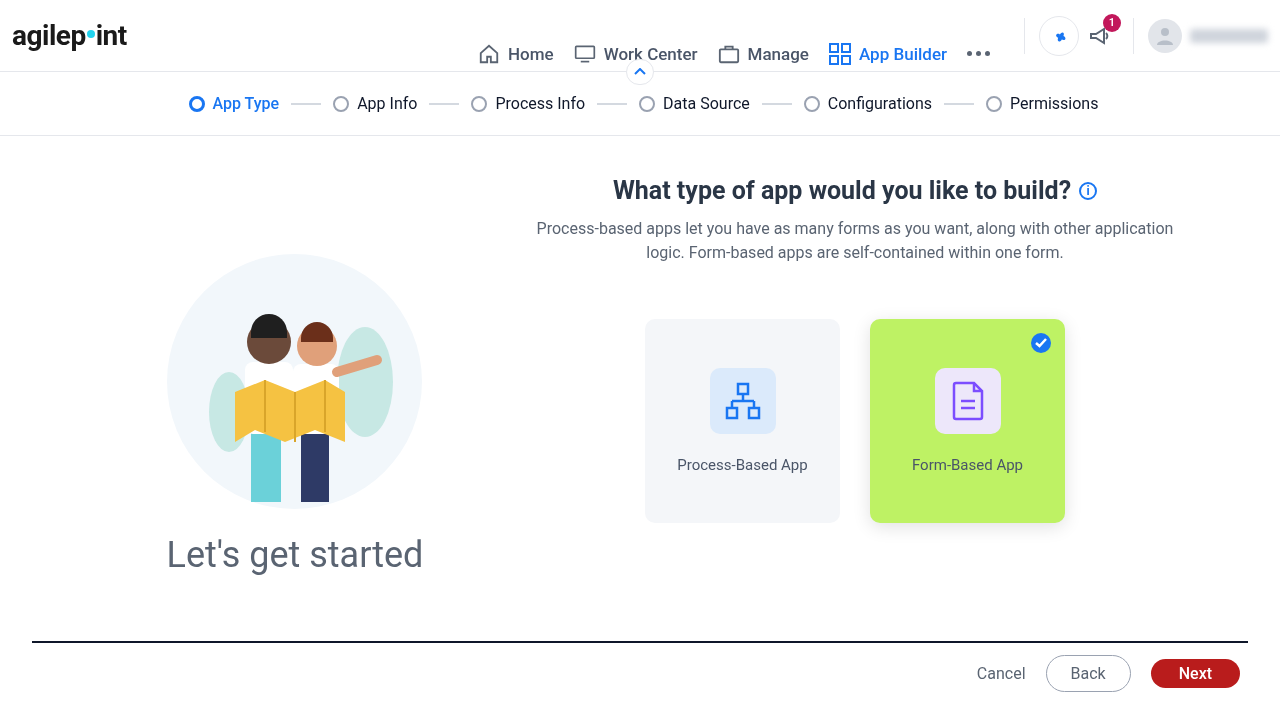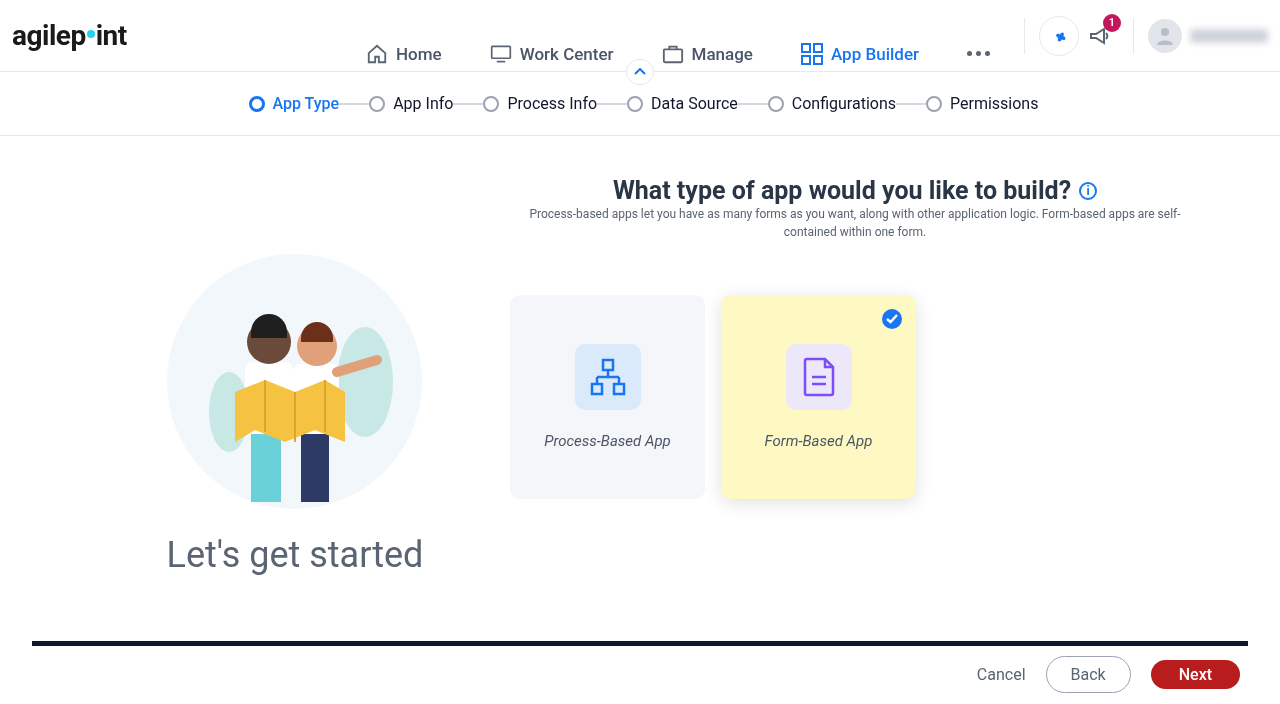--- a/index.html
+++ b/index.html
@@ -2,70 +2,70 @@
 <html><head>
 <meta charset="utf-8">
 <style>
   * { margin: 0; padding: 0; box-sizing: border-box; font-family: -apple-system, BlinkMacSystemFont, 'Segoe UI', Roboto, Arial, sans-serif; }
   body { background: #fff; width: 1280px; height: 704px; overflow: hidden; }
   
   
   .topnav { display: flex; align-items: center; height: 72px; padding: 0 12px; border-bottom: 1px solid #e5e7ec; }
   .logo { font-size: 28px; font-weight: 700; letter-spacing: -0.5px; color: #1a1a1a; display: flex; align-items: center; }
   .logo .dot { width: 8px; height: 8px; background: #22d3ee; border-radius: 50%; display: inline-block; margin: 0 1px; position: relative; top: -2px;}
-  .nav-items { display: flex; align-items: center; gap: 48px; margin-left: auto; margin-right: 20px; margin-top: 36px; }
+  .nav-items { display: flex; align-items: center; gap: 20px; margin-left: auto; margin-right: 20px; margin-top: 36px; }
   .nav-item { display: flex; align-items: center; gap: 8px; color: #4a5568; font-size: 17px; font-weight: 500; cursor: pointer; }
   .nav-item.active { color: #1976f2; }
   .nav-icon { width: 22px; height: 22px; display: inline-flex; align-items: center; justify-content: center; }
   .nav-more { display: flex; gap: 4px; align-items: center; cursor: pointer; }
   .nav-more span { width: 5px; height: 5px; background: #5a6472; border-radius: 50%; }
   .topnav-divider { width: 1px; height: 36px; background: #e5e7ec; margin: 0 14px; }
   .icon-btn { width: 40px; height: 40px; border-radius: 50%; display: flex; align-items: center; justify-content: center; cursor: pointer; position: relative;}
   .icon-btn.ai { border: 1px solid #e5e7ec; color:#1976f2;}
   .badge { position: absolute; top: -2px; right: -2px; background: #c2185b; color: #fff; font-size: 11px; font-weight: 600; width: 18px; height: 18px; border-radius: 50%; display: flex; align-items: center; justify-content: center; }
   .avatar { width: 34px; height: 34px; border-radius: 50%; background: #e2e5ea; display: flex; align-items: center; justify-content: center; }
   .username-blur { width: 78px; height: 14px; background: #cfd4dc; border-radius: 3px; filter: blur(3px); margin-left: 8px; }
 
   
   .collapse-wrap { position: relative; }
   .collapse-btn { position: absolute; top: -13px; left: 50%; transform: translateX(-50%); width: 28px; height: 26px; border: 1px solid #e5e7ec; background: #fff; border-radius: 14px; display: flex; align-items: center; justify-content: center; cursor: pointer; color:#1976f2; z-index:2;}
 
   
-  .steps { display: flex; align-items: center; justify-content: center; height: 64px; border-bottom: 1px solid #e5e7ec; padding-left: 7px; }
+  .steps { display: flex; align-items: center; justify-content: center; gap: 12px; height: 64px; border-bottom: 1px solid #e5e7ec; padding-left: 7px; }
   .step { display: flex; align-items: center; gap: 8px; color: #0f172a; font-size: 16px; cursor: pointer; }
   .step .circle { width: 16px; height: 16px; border: 2px solid #9aa2b1; border-radius: 50%; }
   .step.active { color: #1976f2; font-weight: 500;}
   .step.active .circle { border-color: #1976f2; border-width: 3px; }
   .step-connector { width: 30px; height: 2px; background: #d4d9e0; }
 
   
   .main { display: flex; padding: 40px 80px 0 80px; height: 505px; }
   .left-col { width: 430px; display: flex; flex-direction: column; align-items: center; justify-content: center; }
   .illus { width: 280px; height: 280px; position: relative; }
   .illus-bg { position: absolute; width: 255px; height: 255px; background: #f2f7fb; border-radius: 50%; left: 12px; top: 12px; }
   .subtitle { font-size: 36px; color: #5a6472; font-weight: 400; margin-top: 12px; }
 
   .right-col { flex: 1; display: flex; flex-direction: column; }
   .question-row { display: flex; align-items: center; justify-content: center; gap: 8px; margin-top: 0px;}
   .question { font-size: 25px; color: #2a3646; font-weight: 700; }
   .info-icon { width: 18px; height: 18px; border: 2px solid #1976f2; border-radius: 50%; color: #1976f2; display: inline-flex; align-items: center; justify-content: center; font-size: 12px; font-weight:700; cursor: pointer;}
-  .desc { color: #5a6472; font-size: 12px; text-align: center; margin-top: 0; line-height: 1.5; padding: 0 10px;}
-
-  .cards { display: flex; gap: 16px; margin-top: 54px; font-style: italic; }
+  .desc { color: #5a6472; font-size: 16px; text-align: center; margin-top: 12px; line-height: 1.5; padding: 0 10px;}
+
+  .cards { display: flex; justify-content: center; gap: 30px; margin-top: 54px; }
   .card { width: 195px; height: 204px; border-radius: 10px; display: flex; flex-direction: column; align-items: center; justify-content: center; gap: 22px; cursor: pointer; position: relative; }
   .card.default { background: #f4f6f9; }
-  .card.selected { background: #fef9c3; box-shadow: 0 4px 18px rgba(0,0,0,0.12); }
+  .card.selected { background: #bef264; box-shadow: 0 4px 18px rgba(0,0,0,0.12); }
   .card .check { position: absolute; top: 14px; right: 14px; width: 20px; height: 20px; background: #1976f2; border-radius: 50%; display: flex; align-items: center; justify-content: center; }
   .card-icon-box { width: 66px; height: 66px; border-radius: 10px; display: flex; align-items: center; justify-content: center; }
   .card.default .card-icon-box { background: #dbeafb; }
   .card.selected .card-icon-box { background: #ede7fa; }
   .card-label { font-size: 15px; color: #4a5568; }
 
   
-  .footer { border-top: 5px solid #0f172a; margin: 0 32px; height: 62px; display: flex; align-items: center; justify-content: flex-end; gap: 20px; padding-right: 8px;}
+  .footer { border-top: 2px solid #0f172a; margin: 0 32px; height: 62px; display: flex; align-items: center; justify-content: flex-end; gap: 20px; padding-right: 8px;}
   .btn-link { background: none; border: none; color: #5a6472; font-size: 16px; cursor: pointer; }
   .btn-outline { background: #fff; border: 1px solid #9aa2b1; color: #5a6472; font-size: 16px; padding: 8px 24px; border-radius: 22px; cursor: pointer; }
   .btn-primary { background: #b91c1c; border: none; color: #fff; font-size: 16px; font-weight: 500; padding: 5px 28px; border-radius: 22px; cursor: pointer; }
 
   svg { display: block; }
 </style>
 </head>
 <body>
 
 <div class="topnav">

